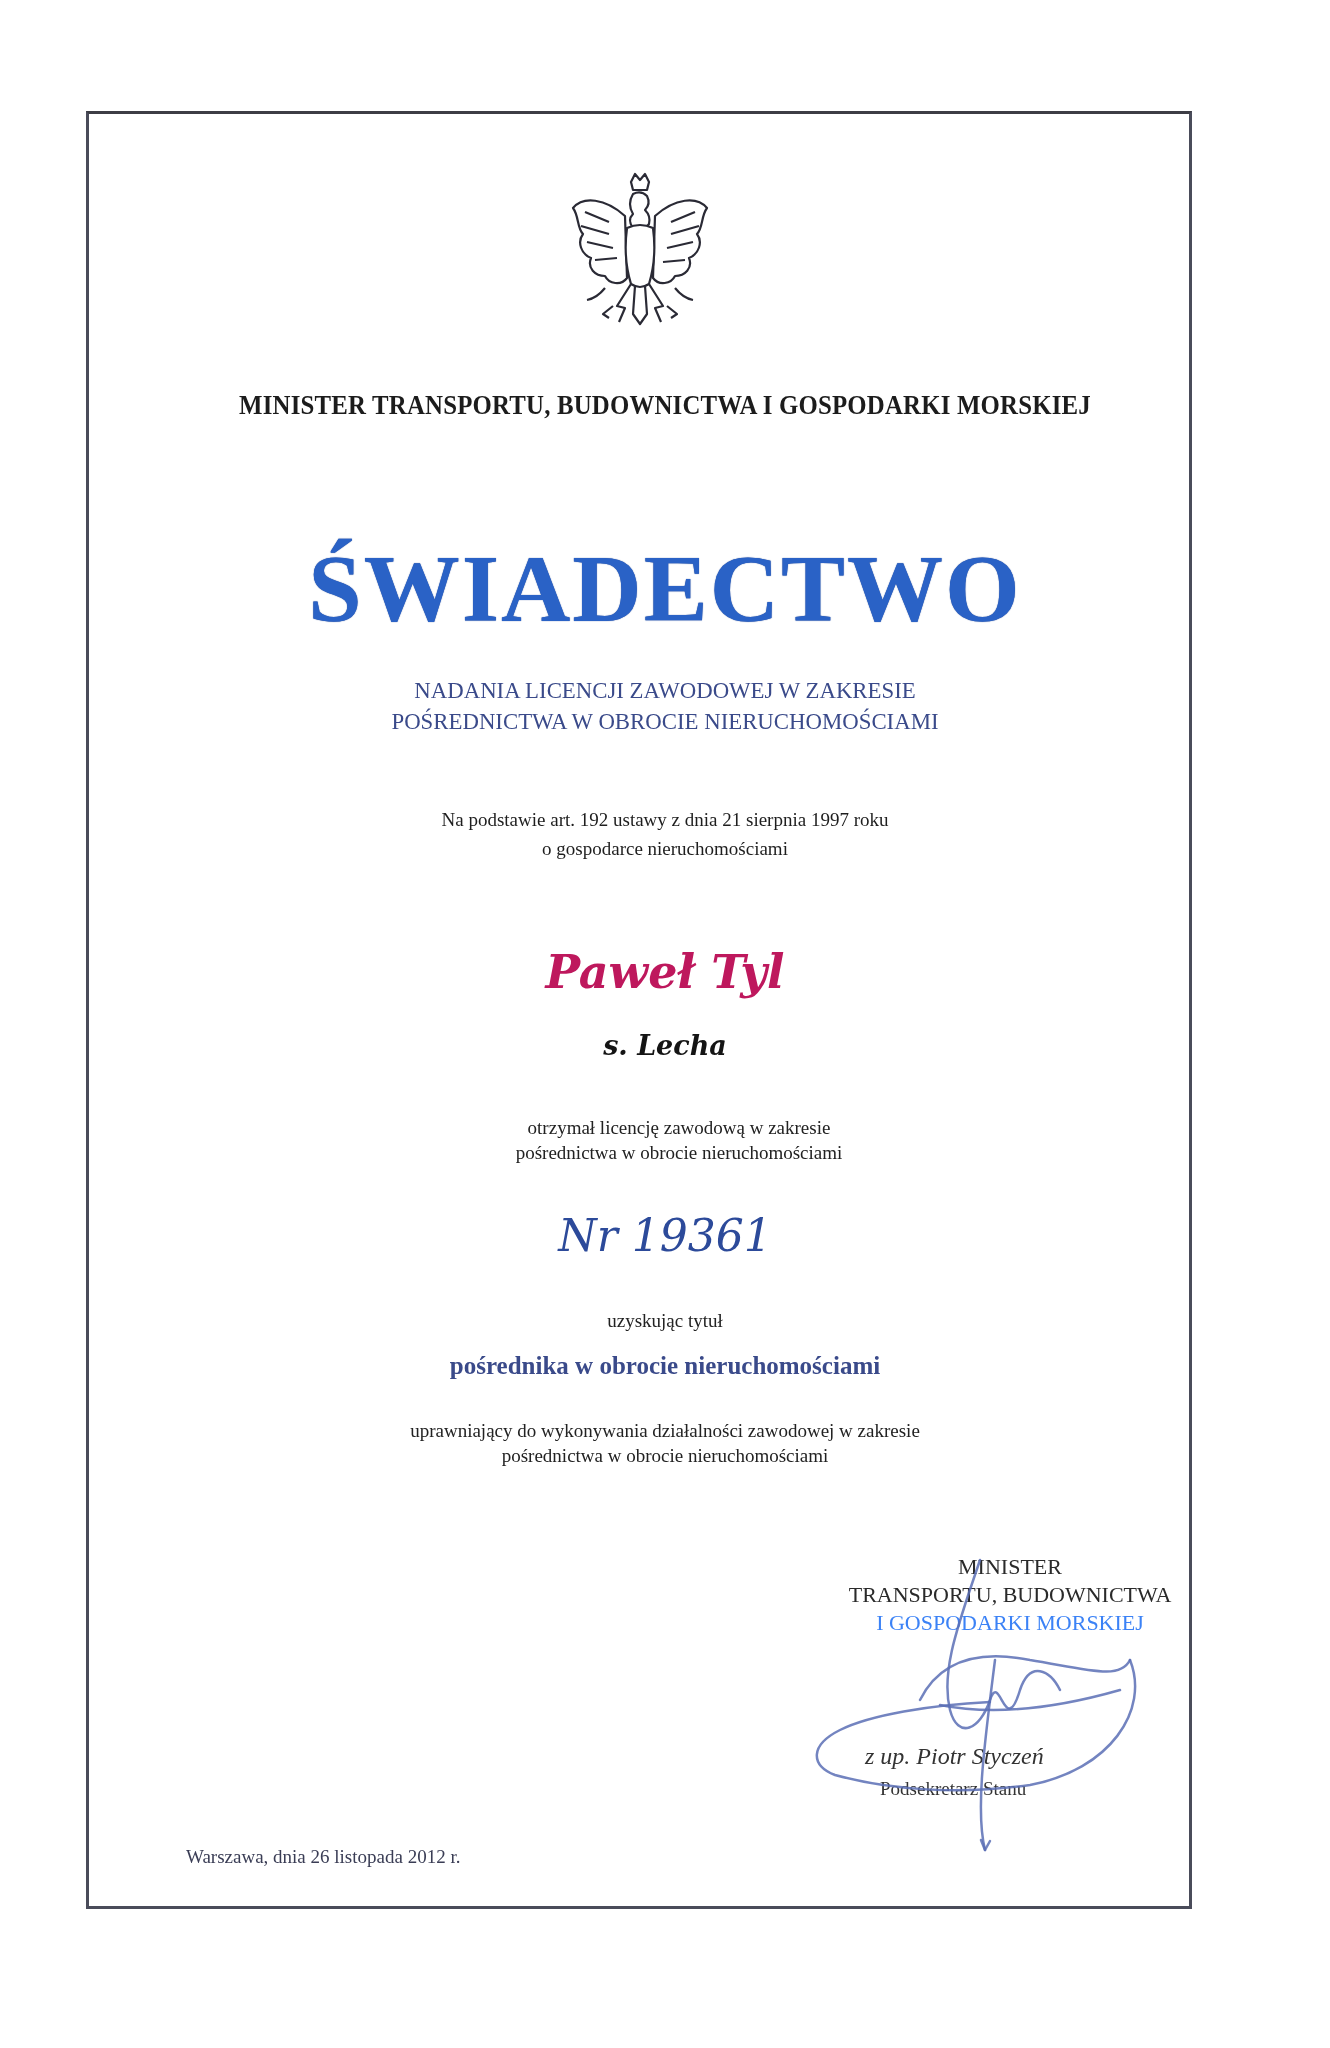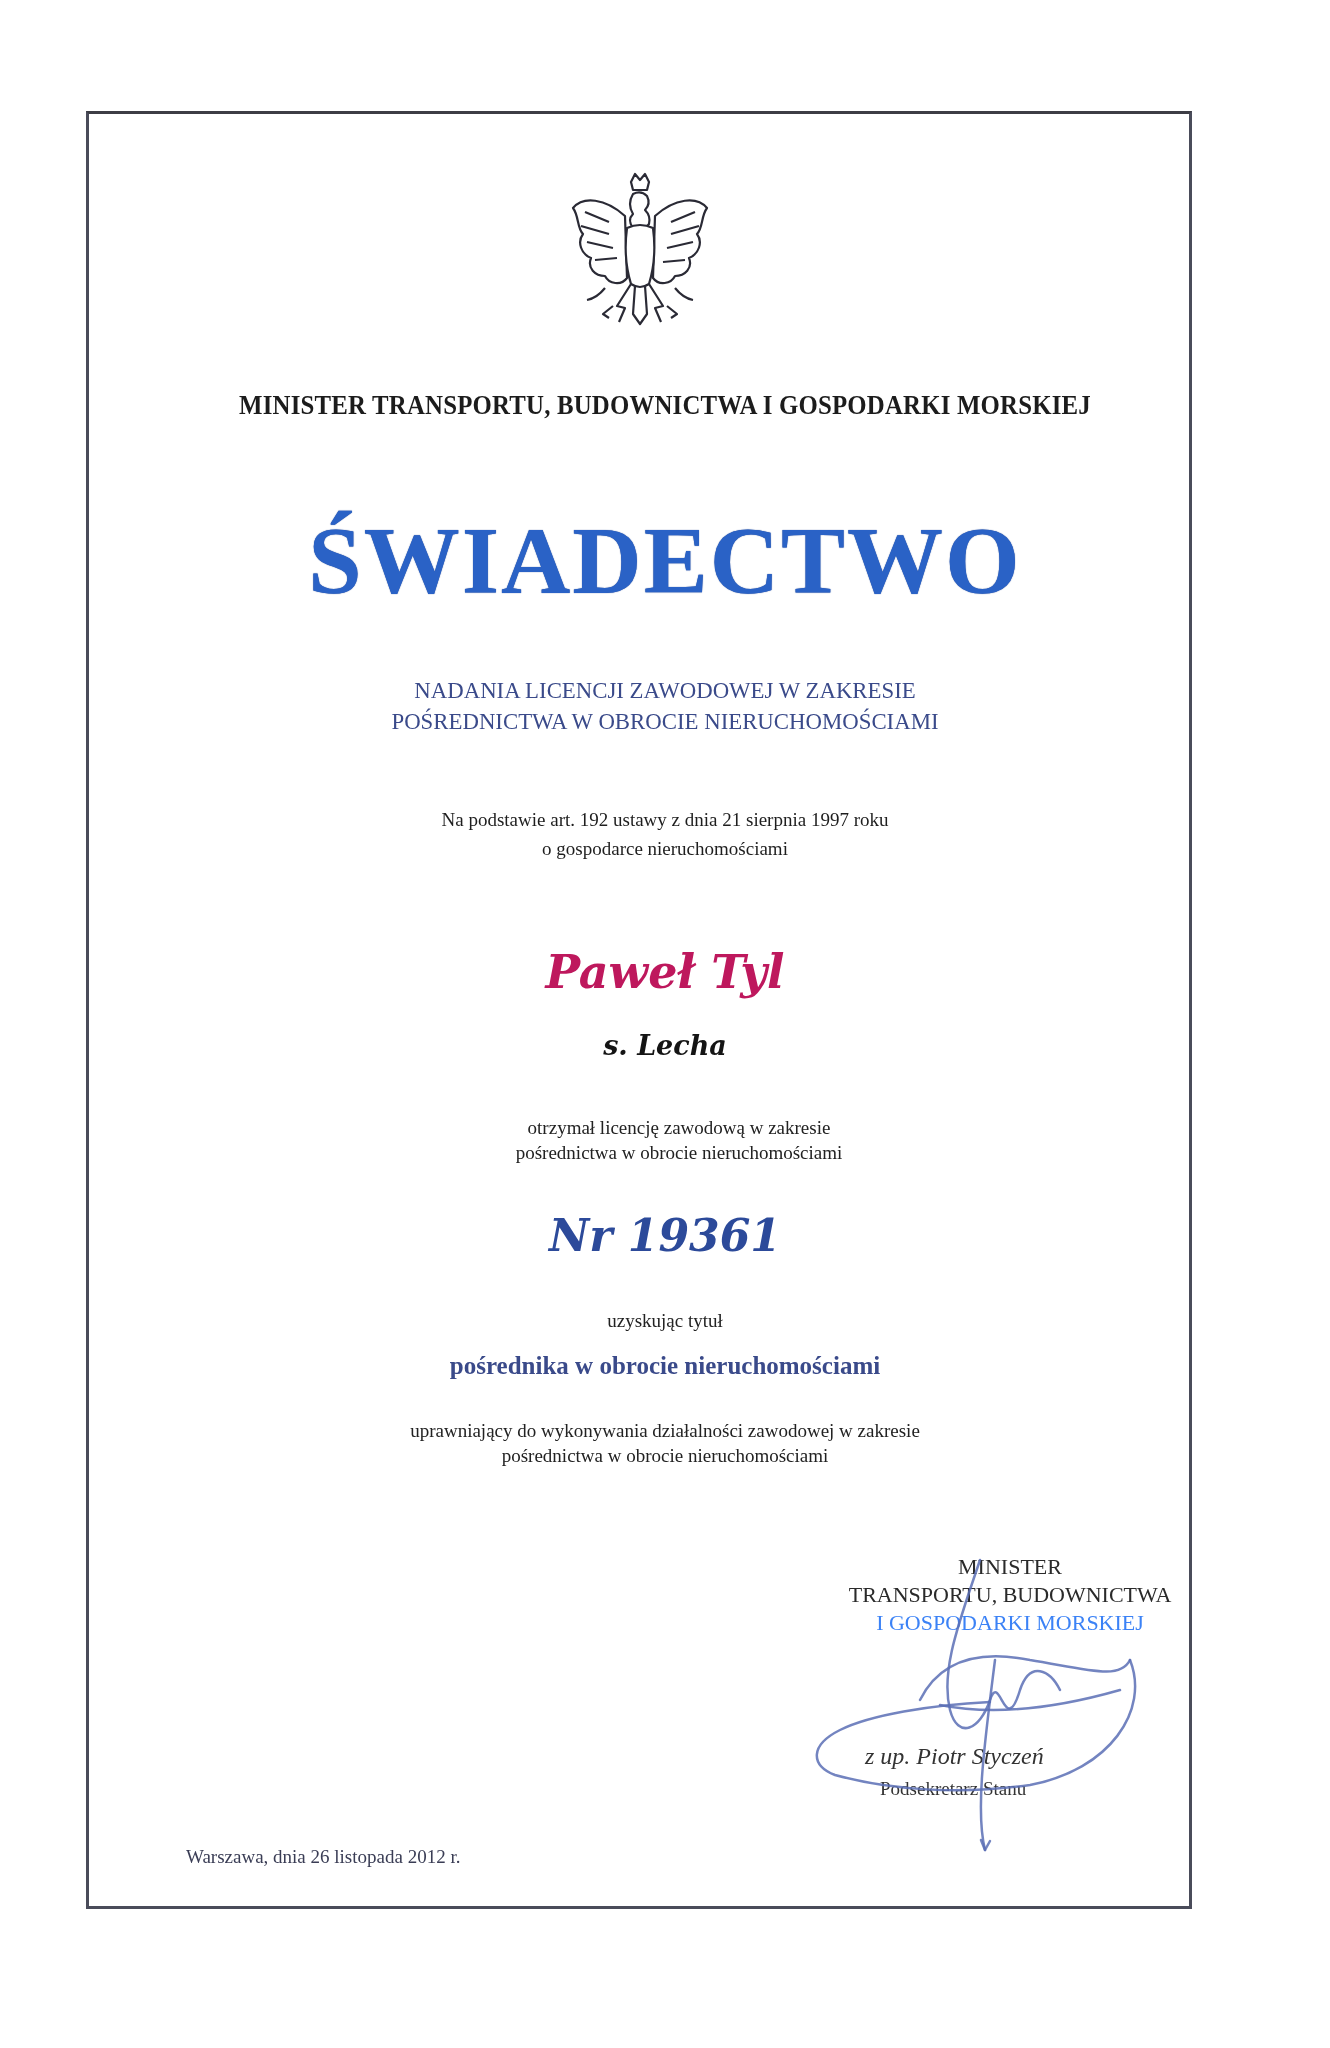--- a/index.html
+++ b/index.html
@@ -21,21 +21,21 @@
   }
   .center { position: absolute; left: 0; width: 1330px; text-align: center; }
   .emblem { position: absolute; left: 565px; top: 168px; width: 150px; height: 170px; }
   .minister-header {
     top: 390px;
     font-size: 27px; font-weight: bold; letter-spacing: 0.2px;
     color: #1c1c1c;
     transform: scaleX(0.92);
   }
   .title {
-    top: 505px;
+    top: 533px;
     font-size: 96px; font-weight: bold;
     color: #2a62c6;
     letter-spacing: 2px;
     text-shadow: 0 0 1px #1e3f8a;
   }
   .subtitle {
     top: 675px;
     font-size: 24px; line-height: 31px;
     color: #3a4a8a;
     transform: scaleX(0.95);
@@ -57,21 +57,21 @@
     font-style: italic; font-weight: bold;
     font-size: 27px; color: #141414;
   }
   .received {
     top: 1115px;
     font-size: 19px; line-height: 25px; color: #222; padding-left: 14px;
   }
   .license-no {
     top: 1210px;
     font-family: "DejaVu Serif", serif;
-    font-style: italic; font-weight: bold;
+    font-style: italic; font-weight: normal;
     font-size: 44px; color: #2c4a9a;
   }
   .obtaining {
     top: 1310px;
     font-size: 19px; color: #222;
   }
   .profession {
     top: 1352px;
     font-size: 25px; font-weight: bold; color: #3a4a8a;
   }

